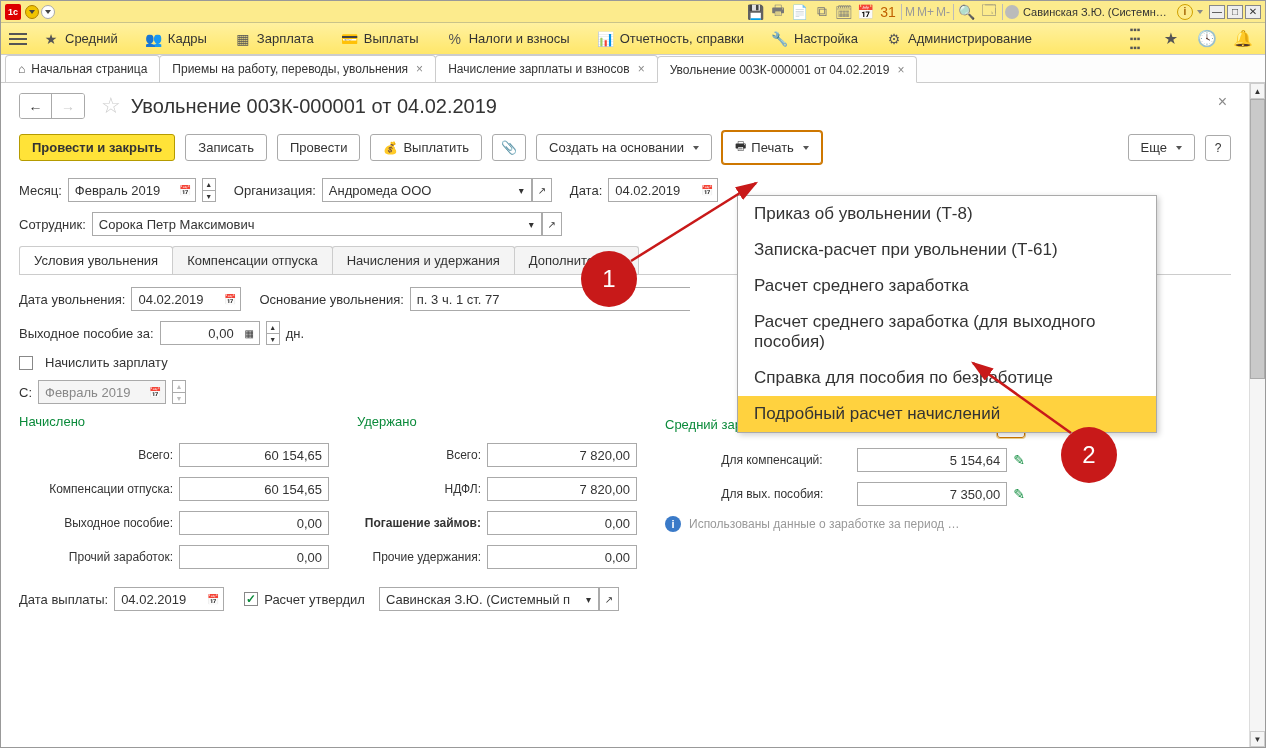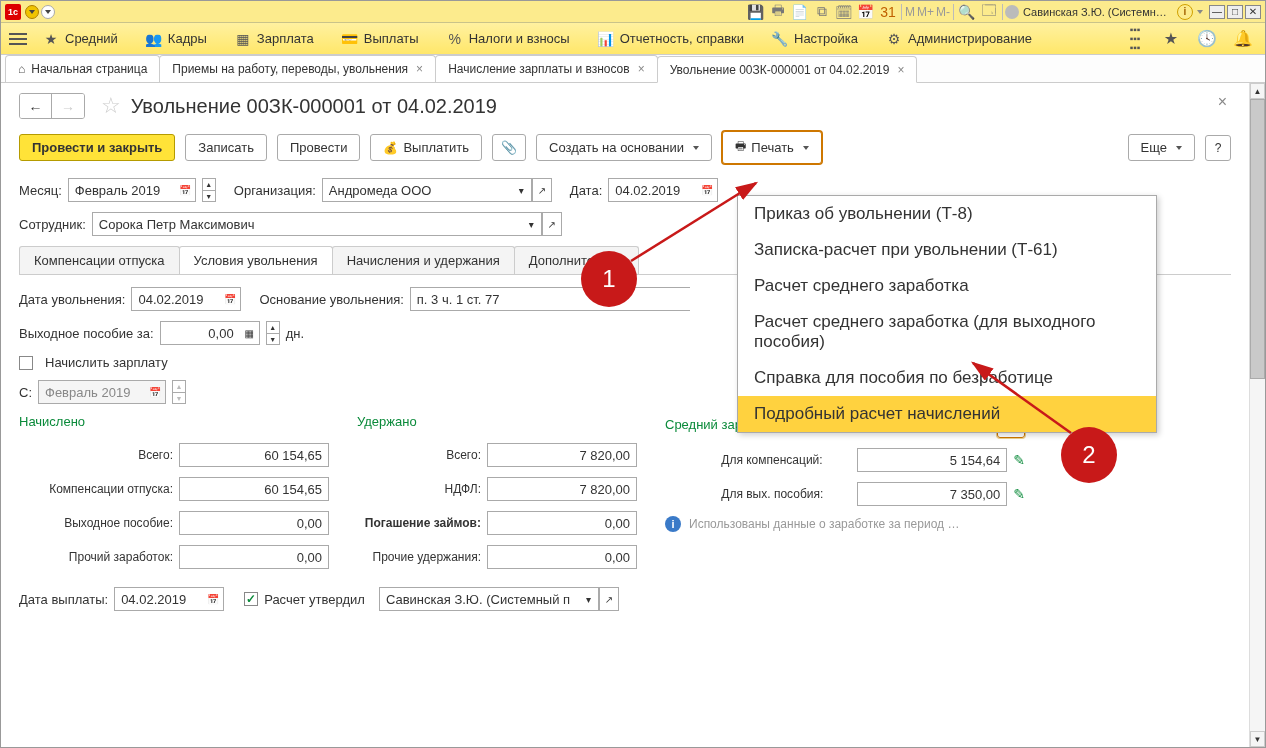--- a/index.html
+++ b/index.html
@@ -274,22 +274,22 @@
       <div class="form-row">
         <label>Сотрудник:</label>
         <div class="combo">
           <div class="input" style="width:430px;">Сорока Петр Максимович</div>
           <div class="pb">▾</div>
           <div class="pb">↗</div>
         </div>
       </div>
 
       <div class="inner-tabs">
+        <div class="itab active">Условия увольнения</div>
         <div class="itab">Компенсации отпуска</div>
-        <div class="itab active">Условия увольнения</div>
         <div class="itab">Начисления и удержания</div>
         <div class="itab" style="padding-right:30px;">Дополнитель</div>
       </div>
 
       <div class="form-row">
         <label>Дата увольнения:</label>
         <div class="combo">
           <div class="input" style="width:90px;">04.02.2019</div>
           <div class="pb">📅</div>
         </div>

